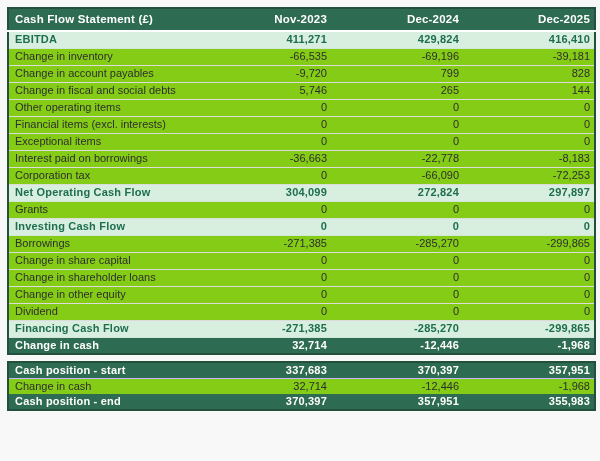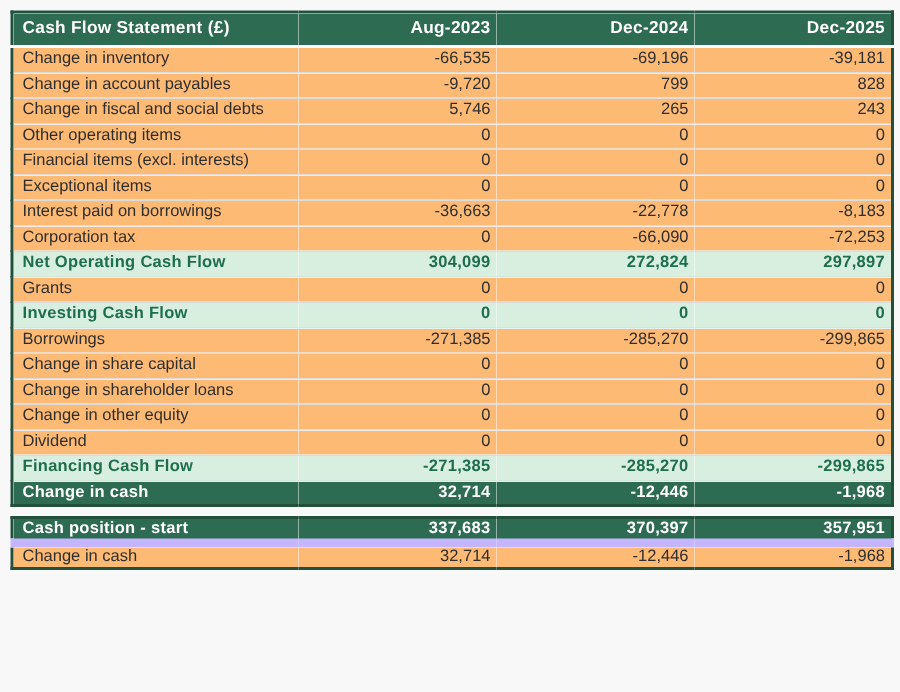--- a/index.html
+++ b/index.html
@@ -51,21 +51,21 @@
     color: #ffffff;
     font-weight: 700;
     font-size: 11.5px;
     letter-spacing: 0.2px;
     border-bottom: 2px solid #ffffff;
   }
 
   tbody tr { height: 17px; }
 
   tbody tr.normal {
-    background: #fdba74;
+    background: #84cc16;
     color: #2e2e2e;
     border-bottom: 1px solid #dcdcdc;
   }
   tbody tr.subtotal {
     background: #d8efdf;
     color: #1e6e4e;
     font-weight: 700;
     border-bottom: 1px solid #d2e6da;
   }
   tbody tr.total {
@@ -74,60 +74,66 @@
     font-weight: 700;
     border-top: 1px solid #ffffff;
   }
   tbody tr.subtotal td, tbody tr.total td { letter-spacing: 0.2px; }
 
   table.bottom {
     margin-top: 6px;
   }
   table.bottom tbody tr { height: 16px; }
   table.bottom tbody tr.normal { border-bottom: none; }
-  table.bottom tbody tr.total { border-top: none; border-bottom: 6px solid #c4b5fd; margin-top: 48px; }
+  table.bottom tbody tr.total { border-top: none; border-bottom: 1px solid #c4b5fd; margin-top: 48px; }
 </style>
 </head>
 <body>
 
 <div class="page">
 
   <table class="cft">
     <colgroup>
       <col class="c-label">
         <col class="c-num">
         <col class="c-num">
         <col class="c-num">
     </colgroup>
     <thead>
       <tr>
         <th class="label">Cash Flow Statement (£)</th>
-        <th class="num">Aug-2023</th>
+        <th class="num">Nov-2023</th>
         <th class="num">Dec-2024</th>
         <th class="num">Dec-2025</th>
       </tr>
     </thead>
     <tbody id="main-body">
+        <tr class="subtotal">
+    <td class="label">EBITDA</td>
+    <td class="num">411,271</td>
+    <td class="num">429,824</td>
+    <td class="num">416,410</td>
+  </tr>
         <tr class="normal">
     <td class="label">Change in inventory</td>
     <td class="num">-66,535</td>
     <td class="num">-69,196</td>
     <td class="num">-39,181</td>
   </tr>
         <tr class="normal">
     <td class="label">Change in account payables</td>
     <td class="num">-9,720</td>
     <td class="num">799</td>
     <td class="num">828</td>
   </tr>
         <tr class="normal">
     <td class="label">Change in fiscal and social debts</td>
     <td class="num">5,746</td>
     <td class="num">265</td>
-    <td class="num">243</td>
+    <td class="num">144</td>
   </tr>
         <tr class="normal">
     <td class="label">Other operating items</td>
     <td class="num">0</td>
     <td class="num">0</td>
     <td class="num">0</td>
   </tr>
         <tr class="normal">
     <td class="label">Financial items (excl. interests)</td>
     <td class="num">0</td>
@@ -228,16 +234,22 @@
     <td class="num">337,683</td>
     <td class="num">370,397</td>
     <td class="num">357,951</td>
   </tr>
         <tr class="normal">
     <td class="label">Change in cash</td>
     <td class="num">32,714</td>
     <td class="num">-12,446</td>
     <td class="num">-1,968</td>
   </tr>
+        <tr class="total">
+    <td class="label">Cash position - end</td>
+    <td class="num">370,397</td>
+    <td class="num">357,951</td>
+    <td class="num">355,983</td>
+  </tr>
       </tbody>
   </table>
 
 </div>
 
 </body></html>

